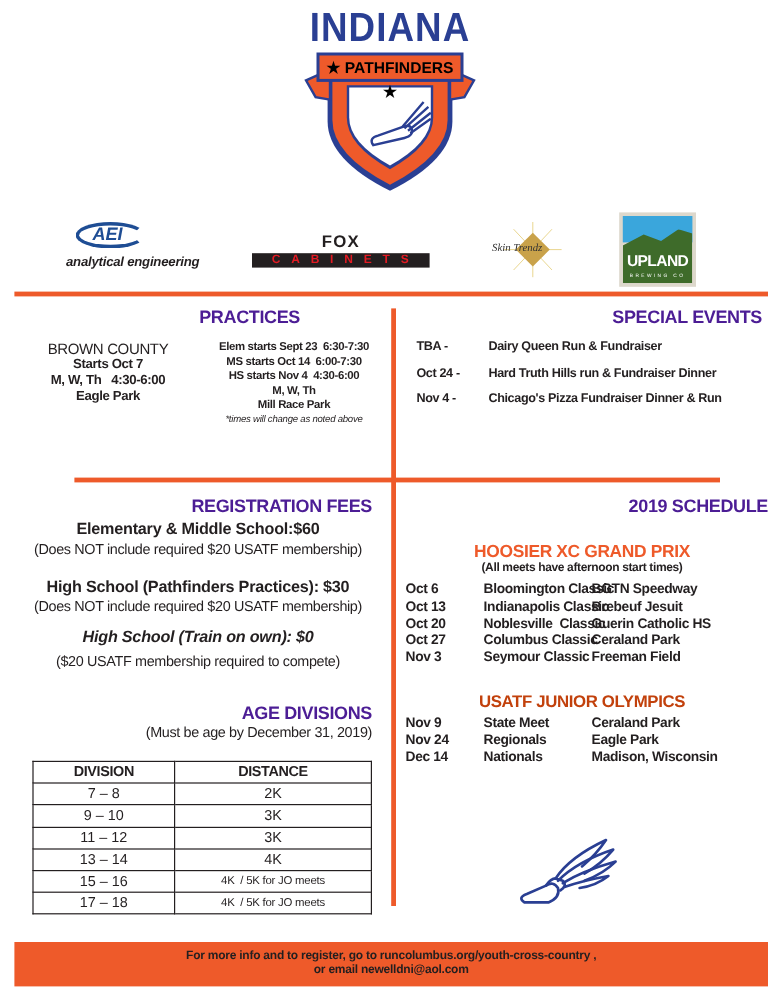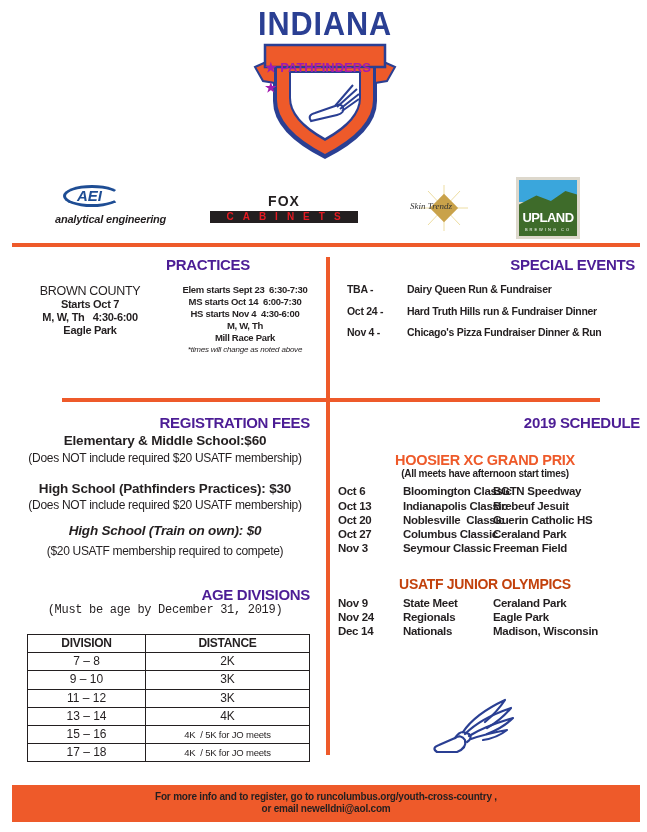--- a/index.html
+++ b/index.html
@@ -50,21 +50,21 @@
   .event { position:absolute; left:347px; font-size:10.5px; font-weight:bold; letter-spacing:-0.3px; white-space:nowrap; }
   .event .d { display:inline-block; width:60px; }
 
   
   #reg-title { left:20px; top:414px; width:290px; }
   .reg-main { position:absolute; left:5px; width:320px; text-align:center; font-weight:bold; font-size:13.5px; letter-spacing:-0.2px; }
   .reg-sub { position:absolute; left:5px; width:320px; text-align:center; font-size:12px; letter-spacing:-0.3px; }
 
   
   #age-title { left:20px; top:586px; width:290px; }
-  #age-sub { left:20px; top:603px; width:290px; text-align:center; font-size:12px; letter-spacing:-0.3px;font-family:Liberation Mono, monospace; }
+  #age-sub { left:20px; top:603px; width:290px; text-align:right; font-size:12px; letter-spacing:-0.3px; }
   #age-table { position:absolute; left:27px; top:634px; width:283px; border-collapse:collapse; }
   #age-table th, #age-table td { border:1px solid #231f20; height:18.2px; text-align:center; font-size:12px; padding:0; line-height:17px; }
   #age-table th { font-weight:bold; font-size:12px; letter-spacing:-0.3px; }
   #age-table td.div { width:118px; }
   #age-table td.small { font-size:9.5px; letter-spacing:-0.2px; }
 
   
   #sched-title { left:330px; top:414px; width:310px; }
   #gp-title { position:absolute; left:330px; top:452px; width:310px; text-align:center; font-weight:bold; font-size:14.5px; color:#ee5a2a; letter-spacing:-0.3px; }
   #gp-sub { position:absolute; left:330px; top:468px; width:310px; text-align:center; font-weight:bold; font-size:10px; letter-spacing:-0.3px; }
@@ -95,21 +95,21 @@
     <path d="M150 64 L130 55 L130 80 L142 78 Z" fill="#ee5a2a" stroke="#2a3f93" stroke-width="2"></path>
 
     <rect x="20" y="42" width="120" height="22" fill="#ee5a2a" stroke="#2a3f93" stroke-width="2.5"></rect>
 
     <g fill="none" stroke="#2a3f93" stroke-width="2">
       <path d="M66 118 Q62 112 70 110 L90 103 Q96 100 98 104 Q100 110 92 112 Z" fill="#fff"></path>
       <path d="M90 103 L108 82 M92 104 L112 86 M95 106 L114 91 M97 108 L114 96"></path>
     </g>
   </svg>
   <div class="abs" style="left:0;top:0;width:160px;text-align:center;font-weight:900;font-size:34px;line-height:40px;color:#2a3f93;letter-spacing:1px;transform:scaleX(0.9);">INDIANA</div>
-  <div class="abs" style="left:20px;top:55px;width:120px;height:20px;text-align:left;font-weight:bold;font-size:13px;line-height:20px;color:#a21caf;">
+  <div class="abs" style="left:20px;top:44px;width:120px;height:20px;text-align:center;font-weight:bold;font-size:13px;line-height:20px;color:#000000;">
     <span>★ </span><span>PATHFINDERS</span><span> ★</span>
   </div>
 </div>
 
 <div id="aei" class="abs">
   <div class="oval"></div>
   <div class="oval-txt">AEI</div>
   <div class="sub">analytical engineering</div>
 </div>
 

